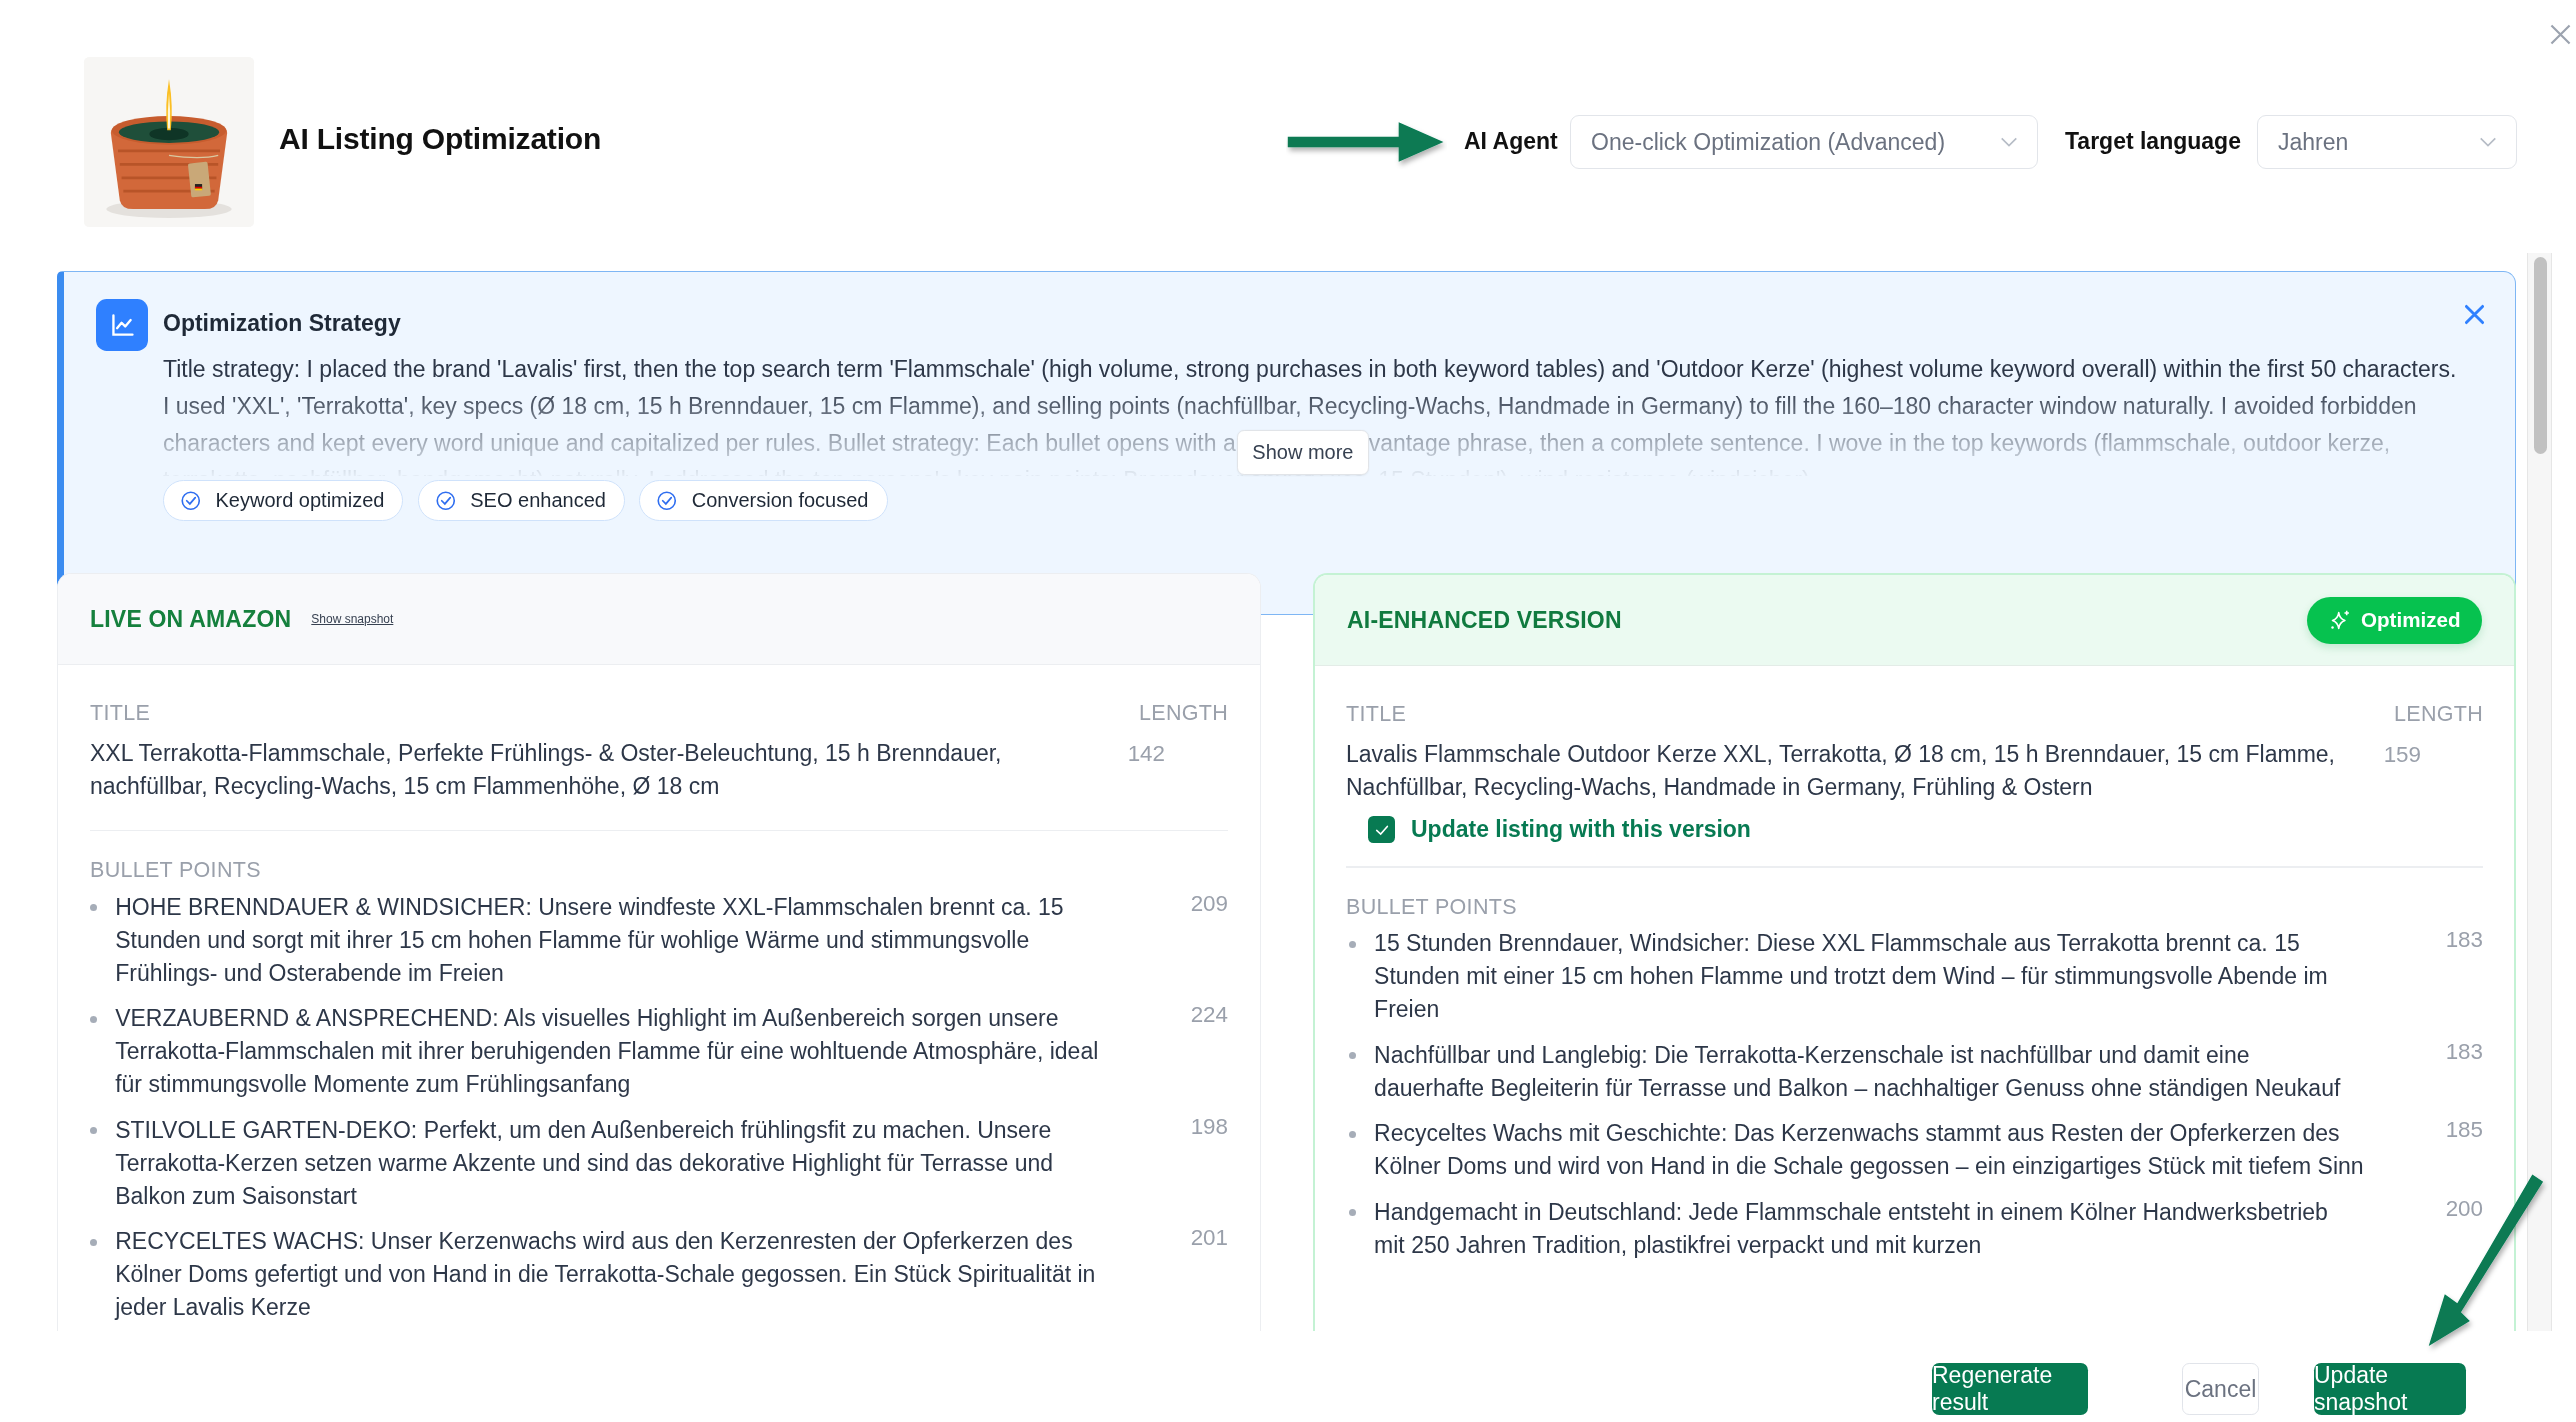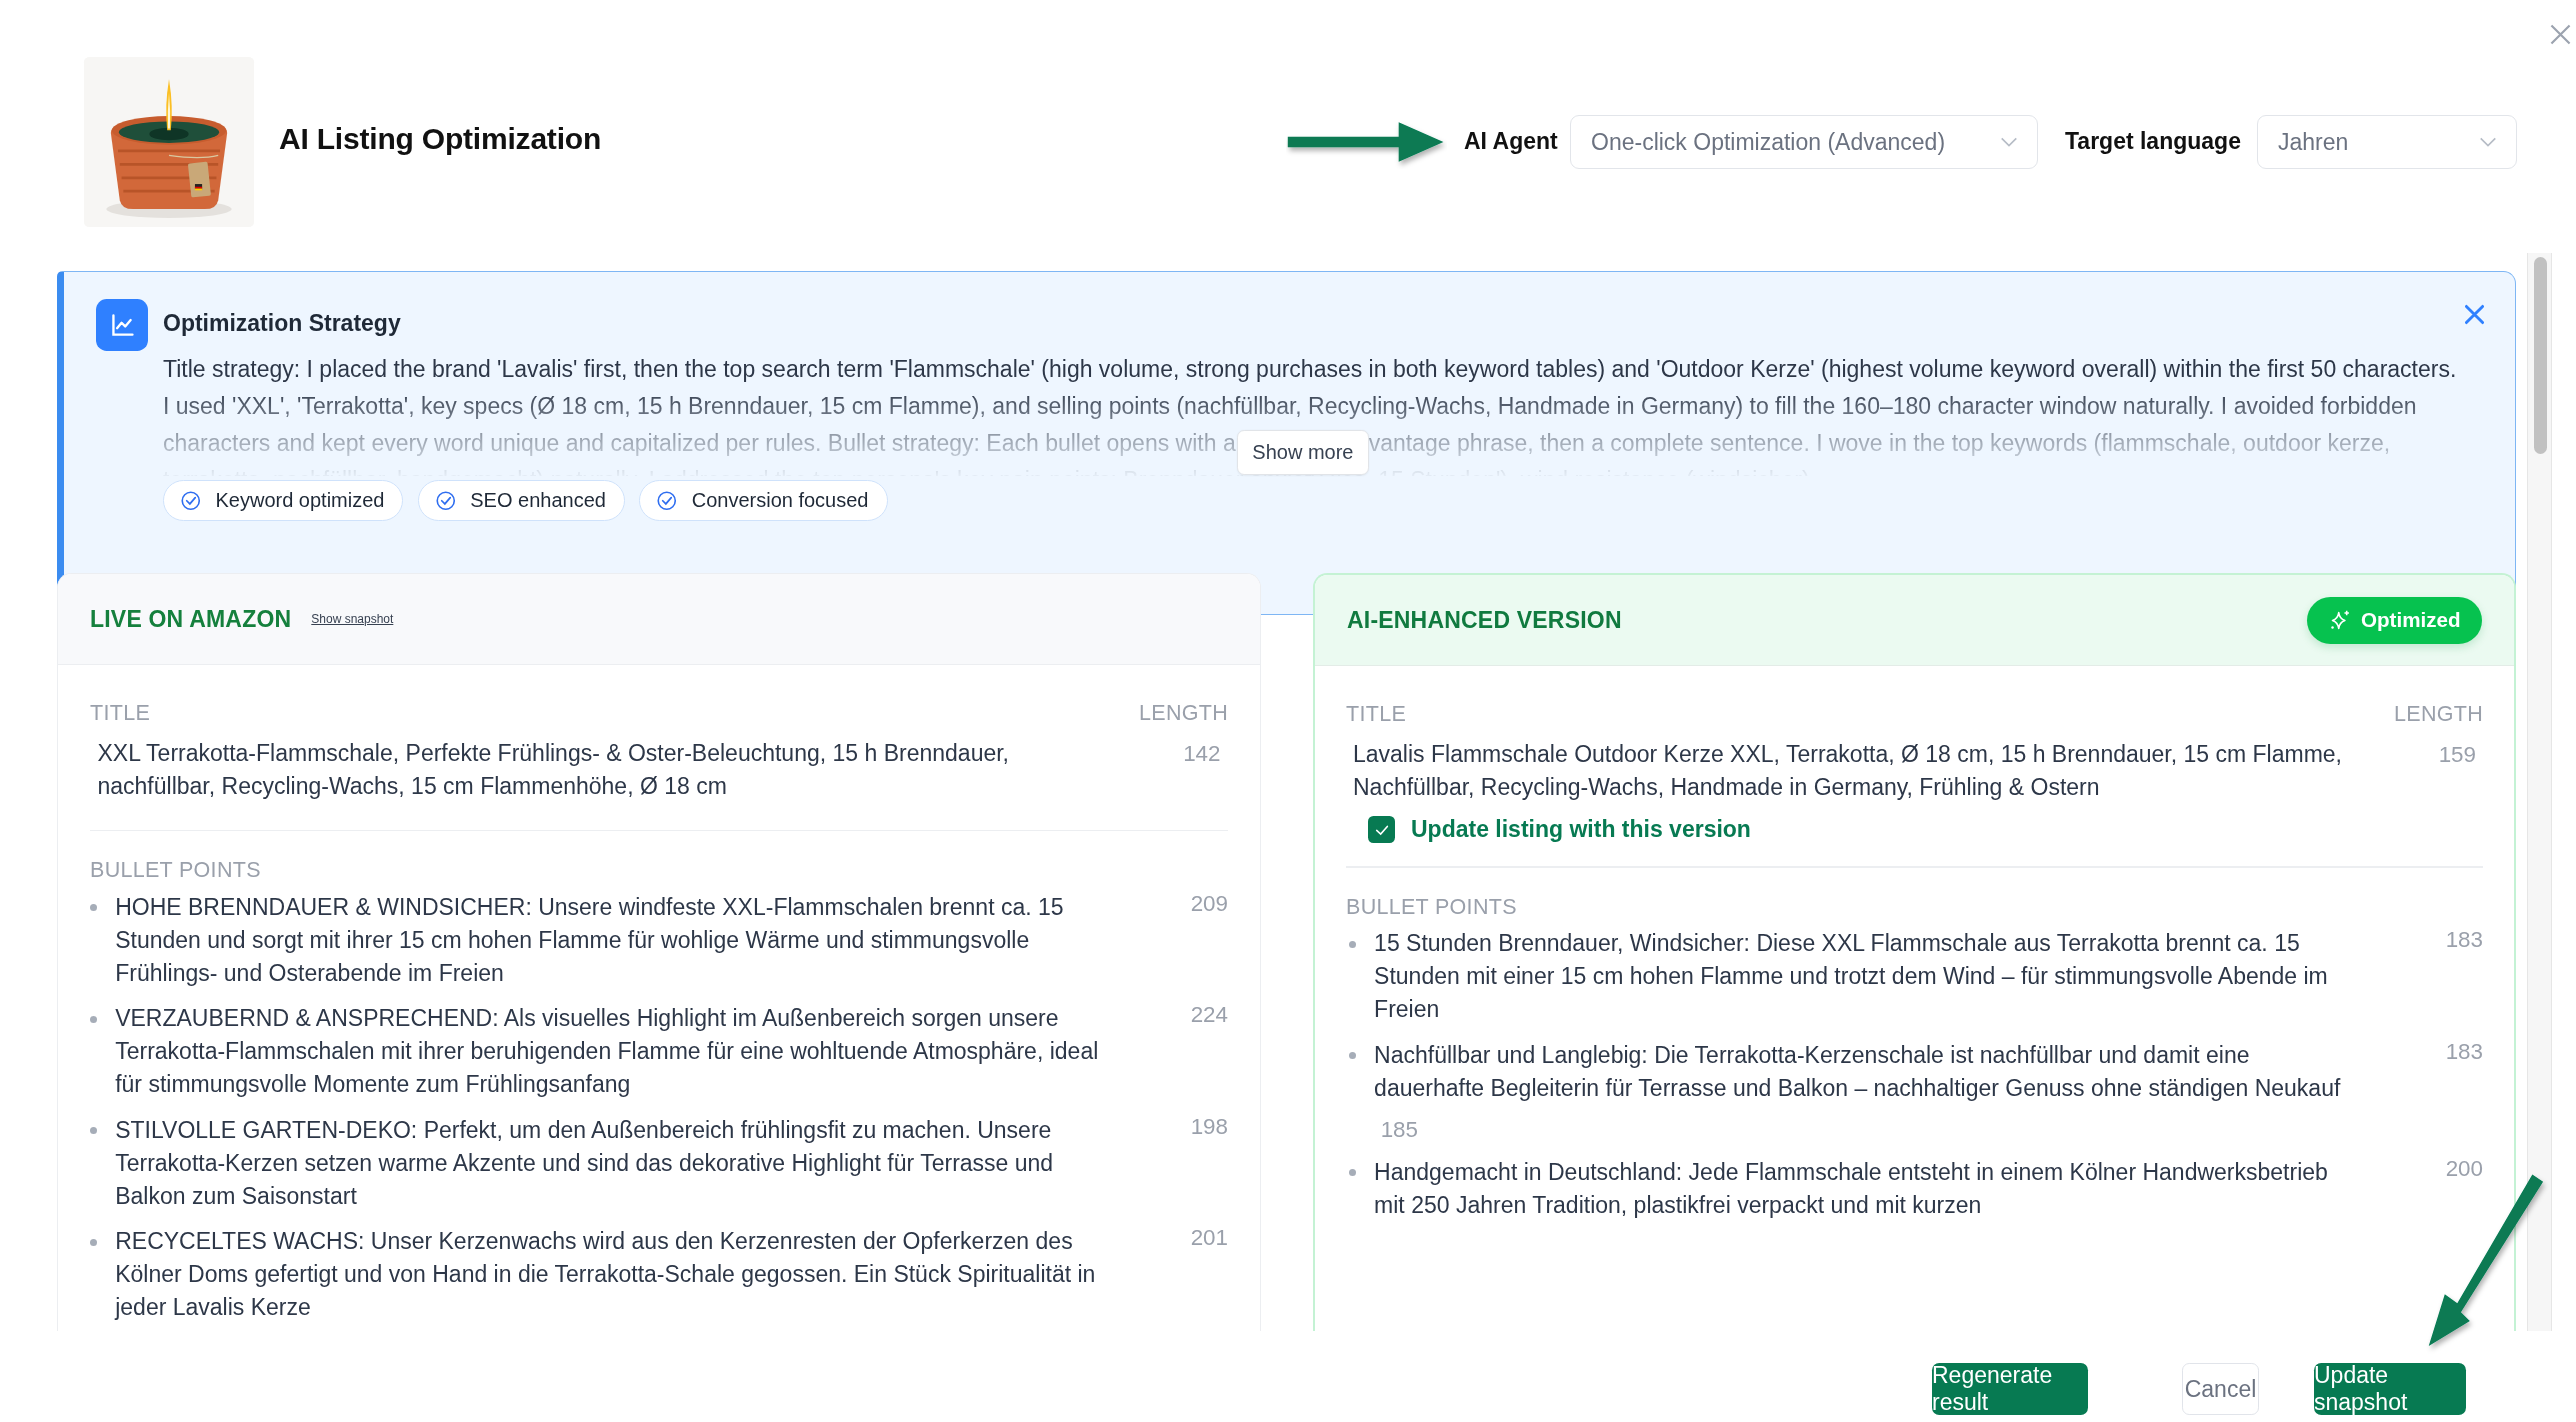--- a/index.html
+++ b/index.html
@@ -43,21 +43,21 @@
   .panel-left .panel-head { background: #f8f9fb; }
   .panel-right .panel-head { background: #ebfaf1; border-bottom-color: #e3ece7; }
   .panel-head-title { font-size: 23px; font-weight: 700; color: #15803d; letter-spacing: 0.2px; }
   .panel-right .panel-head-title { color: #107a3f; }
   .snapshot-link { margin-left: 20px; font-size: 12px; color: #374151; text-decoration: underline; cursor: pointer; }
   .badge-optimized { margin-left: auto; height: 47px; padding: 0 21.5px; background: #06c24f; color: #fff; border-radius: 25px; display: flex; align-items: center; gap: 9px; font-size: 20.6px; font-weight: 700; box-shadow: 0 3.6px 9px rgba(0,150,60,0.18); }
   .badge-optimized svg { width: 23px; height: 23px; }
 
   .panel-body { padding: 36px 32px 0 32px; }
   .field-header { display: flex; justify-content: space-between; font-size: 21.5px; color: #9aa0ab; letter-spacing: 0.3px; }
-  .title-row { display: flex; justify-content: center; margin-top: 10.7px; font-size: 23px; line-height: 33px; color: #2d3748; gap: 48px; }
+  .title-row { display: flex; justify-content: flex-start; margin-top: 10.7px; font-size: 23px; line-height: 33px; color: #2d3748; }
   .title-text { width: 1003px; }
   .len { font-size: 22.4px; color: #9aa0ab; text-align: right; min-width: 72px; }
   .update-check { display: flex; align-items: center; gap: 16px; margin-top: 12.5px; cursor: pointer; padding-left: 22px; }
   .checkbox { width: 27px; height: 27px; background: #077a52; border-radius: 5.4px; display: flex; align-items: center; justify-content: center; }
   .checkbox svg { width: 16px; height: 16px; }
   .update-label { font-size: 23px; font-weight: 700; color: #077a52; }
   .divider { height: 1.8px; background: #eceef1; margin: 25px 0 27px 0; }
   .panel-left .divider { margin-top: 25px; }
   .bullet-list { margin-top: 7.2px; }
   .bullet { display: flex; justify-content: space-between; margin-bottom: 12.5px; }
@@ -266,20 +266,24 @@
         <div class="len">183</div>
       </div>
       <div class="bullet">
         <div class="bullet-main">
             <span class="bullet-dot"></span>
             <span class="bullet-text">Nachfüllbar und Langlebig: Die Terrakotta-Kerzenschale ist nachfüllbar und damit eine dauerhafte Begleiterin für Terrasse und Balkon – nachhaltiger Genuss ohne ständigen Neukauf</span>
           </div>
         <div class="len">183</div>
       </div>
       <div class="bullet">
+        <div class="bullet-main">
+            <span class="bullet-dot"></span>
+            <span class="bullet-text">Recyceltes Wachs mit Geschichte: Das Kerzenwachs stammt aus Resten der Opferkerzen des Kölner Doms und wird von Hand in die Schale gegossen – ein einzigartiges Stück mit tiefem Sinn</span>
+          </div>
         <div class="len">185</div>
       </div>
       <div class="bullet">
         <div class="bullet-main">
             <span class="bullet-dot"></span>
             <span class="bullet-text">Handgemacht in Deutschland: Jede Flammschale entsteht in einem Kölner Handwerksbetrieb mit 250 Jahren Tradition, plastikfrei verpackt und mit kurzen</span>
           </div>
         <div class="len">200</div>
       </div>
     </div>

